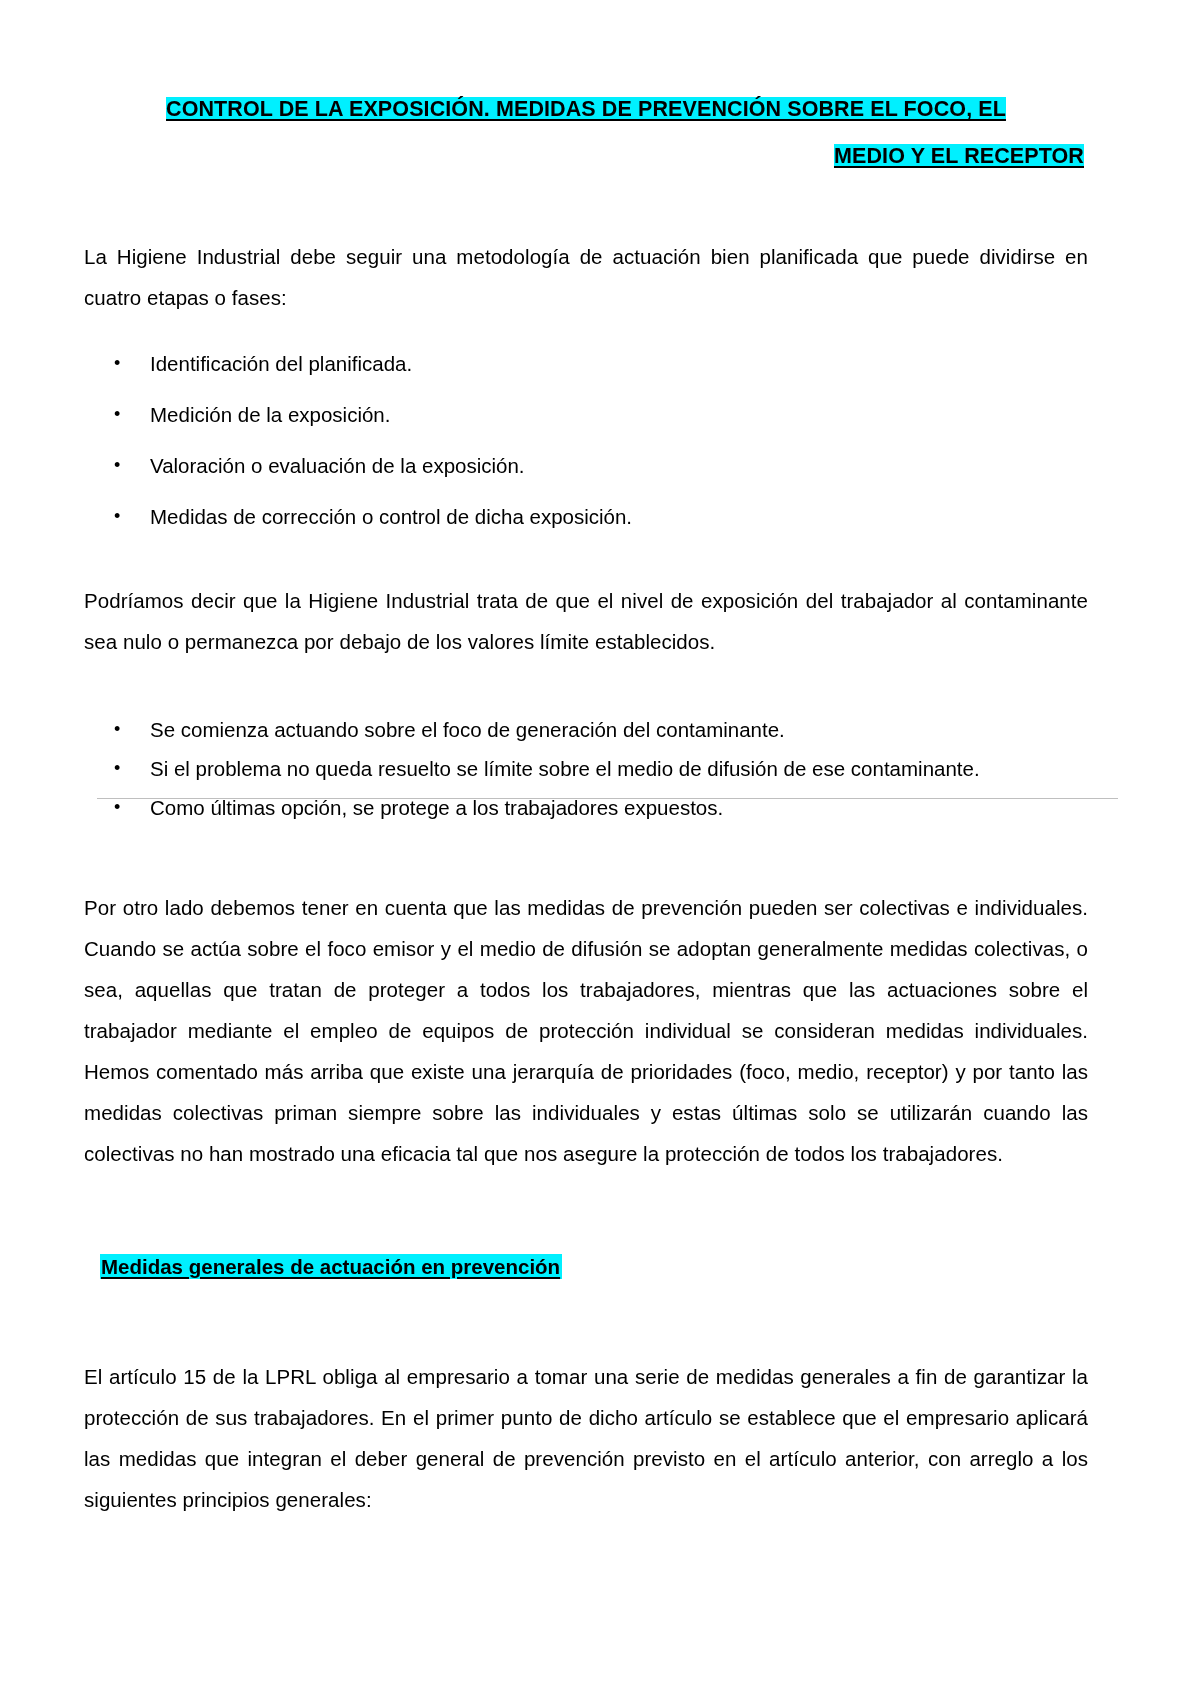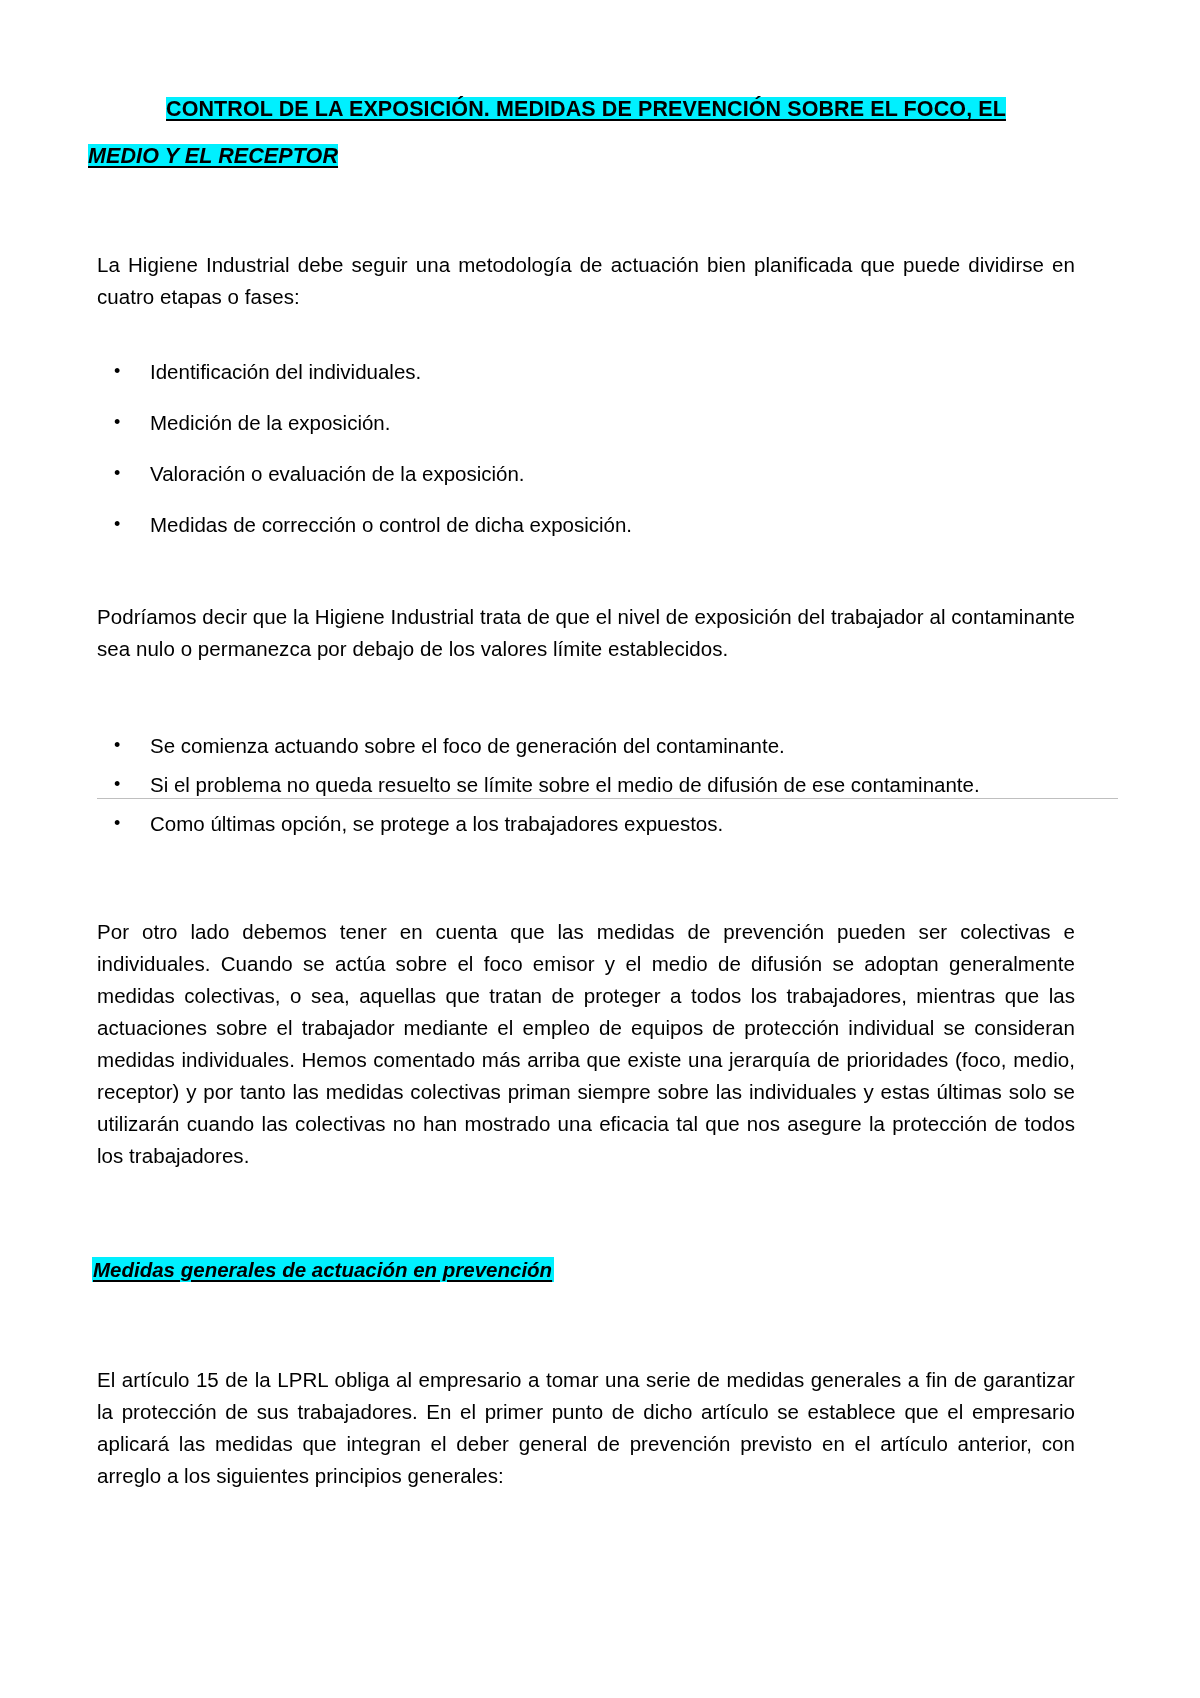--- a/index.html
+++ b/index.html
@@ -37,30 +37,29 @@
   .doc-title .hl {
     background: #00f0ff;
     text-decoration: underline;
     text-underline-offset: 3px;
     text-decoration-thickness: 2px;
     box-decoration-break: clone;
     -webkit-box-decoration-break: clone;
   }
   .title-line2 {
     display: block;
-    text-align: left;
-    font-style: italic;
+    text-align: right;
   }
 
   
   p.body {
     font-size: 20.5px;
-    line-height: 32px;
+    line-height: 41px;
     text-align: justify;
-    margin: 13px;
+    margin: 0;
     letter-spacing: 0.05px;
   }
   .gap-26 { height: 26px; }
   .gap-44 { height: 44px; }
   .gap-48 { height: 48px; }
   .gap-56 { height: 56px; }
   .gap-60 { height: 60px; }
 
   
   ul.bullets {
@@ -86,23 +85,22 @@
   ul.spaced li { margin-bottom: 12px; }
   ul.spaced li:last-child { margin-bottom: 0; }
   ul.tight li { margin-bottom: 0; }
 
   b, strong { font-weight: normal; }
 
   
   .section-heading {
     font-size: 20.5px;
     font-weight: bold;
-    font-style: italic;
     line-height: 34px;
-    margin: 8px;
+    margin: 16px;
   }
   .section-heading .hl {
     background: #00f0ff;
     text-decoration: underline;
     text-underline-offset: 3px;
     text-decoration-thickness: 2px;
     box-decoration-break: clone;
     -webkit-box-decoration-break: clone;
     padding: 1px 2px 1px 1px;
   }
@@ -129,21 +127,21 @@
 
   <div class="gap-56"></div>
 
   <p class="body">La Higiene Industrial debe seguir una metodología de actuación bien planificada que puede dividirse en cuatro etapas o fases:</p>
 
   <div class="gap-26"></div>
 
   <ul class="bullets spaced">
     <li>
       <span class="bullet-dot">•</span>
-      <b>Identificación</b><span> del individuales.</span>
+      <b>Identificación</b><span> del planificada.</span>
     </li>
     <li>
       <span class="bullet-dot">•</span>
       <b>Medición</b><span> de la exposición.</span>
     </li>
     <li>
       <span class="bullet-dot">•</span>
       <b>Valoración o evaluación</b><span> de la exposición.</span>
     </li>
     <li>

